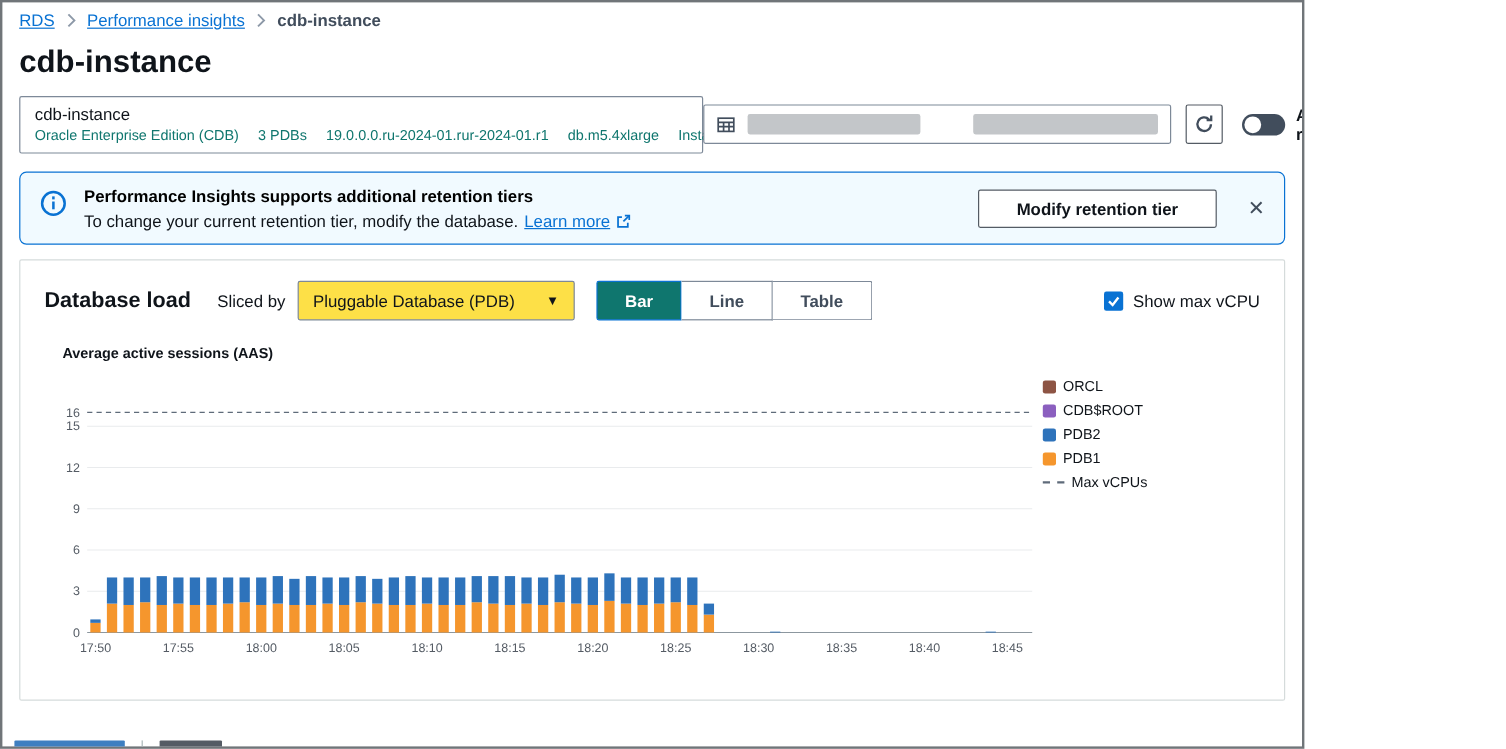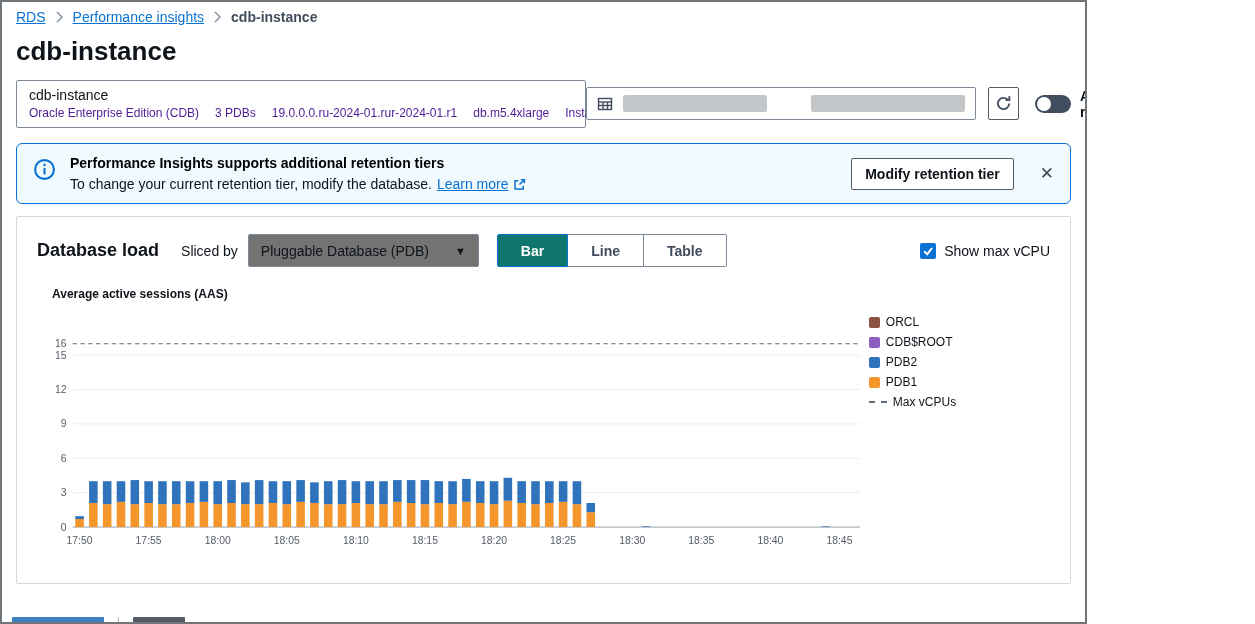--- a/index.html
+++ b/index.html
@@ -10,50 +10,50 @@
   .breadcrumb { display:flex; align-items:center; gap:9px; font-size:14px; }
   .breadcrumb .link { color:#0972d3; text-decoration:underline; cursor:pointer; }
   .crumb-current { color:#414d5c; font-weight:700; }
   .sep { display:flex; align-items:center; }
   .page-title { font-size:26px; font-weight:600; color:#0f141a; margin:11px 0 13px 0; }
 
   .controls-row { display:flex; justify-content:space-between; align-items:flex-start; padding:0 14px; }
   .instance-selector { width:570px; border:1px solid #7d8998; border-radius:2px; padding:6px 12px 7px 12px;
     display:flex; justify-content:space-between; align-items:center; background:#fff; cursor:pointer; }
   .sel-name { font-size:14px; color:#0f141a; }
-  .sel-details { display:flex; gap:16px; font-size:12px; color:#4c1d95; margin-top:3px; white-space:nowrap; }
+  .sel-details { display:flex; gap:16px; font-size:12px; color:#0f766e; margin-top:3px; white-space:nowrap; }
   .caret { font-size:11px; color:#0f141a; margin-left:10px; }
 
   .right-controls { display:flex; align-items:center; gap:12px; margin-top:7px; }
   .time-range { width:390px; height:33px; border:1px solid #7d8998; border-radius:2px; display:flex; align-items:center;
     gap:10px; padding:0 10px; background:#fff; cursor:text; }
   .redacted { height:17px; background:#c3c6c9; border-radius:2px; }
   .r1 { width:148px; } .r2 { width:158px; margin-left:34px; }
   .btn-icon { width:39px; height:33px; border:1px solid #545b64; border-radius:2px; background:#fff;
     display:flex; align-items:center; justify-content:center; cursor:pointer; }
   .autorefresh { display:flex; align-items:center; gap:9px; font-size:14px; color:#0f141a; margin-left:4px;font-weight:bold; }
   .toggle { width:36px; height:18px; background:#414d5c; border-radius:9px; position:relative; cursor:pointer; display:inline-block; flex:none; }
   .knob { position:absolute; left:2px; top:2px; width:14px; height:14px; border-radius:50%; background:#fff; }
   .gear { margin-left:8px; cursor:pointer; display:flex; align-items:center; }
 
   .banner { margin:15px 14px 12px 14px; border:1.5px solid #0972d3; border-radius:6px; background:#f1faff;
     display:flex; align-items:center; padding:11px 16px; gap:14px; }
   .banner-text { flex:1; }
   .banner-title { font-weight:700; font-size:14px; color:#000000; margin-bottom:5px; }
   .banner-body { font-size:14px; color:#0f141a; display:flex; align-items:center; gap:5px; }
   .banner-link { color:#0972d3; text-decoration:underline; cursor:pointer; }
-  .btn-secondary { background:#fff; border:1px solid #545b64; border-radius:2px; padding:7px 13px; font-weight:700;
+  .btn-secondary { background:#fff; border:1px solid #545b64; border-radius:2px; padding:7px 31px; font-weight:700;
     font-size:14px; color:#0f141a; cursor:pointer; white-space:nowrap; font-family:inherit; }
   .close-x { font-size:17px; color:#414d5c; margin-left:12px; cursor:pointer; line-height:1; }
 
   .card { margin:0 14px; border:1px solid #d5dbdb; border-radius:2px; background:#fff; }
   .card-header { display:flex; align-items:center; padding:17px 20px 6px 20px; }
   .card-title { font-size:18px; font-weight:700; color:#0f141a; margin-right:22px; }
   .sliced-label { font-size:14px; margin-right:10px; }
-  .select { height:33px; border:1px solid #7d8998; border-radius:2px; background:#737373; display:flex; align-items:center;
+  .select { height:33px; border:1px solid #7d8998; border-radius:2px; background:#fde047; display:flex; align-items:center;
     padding:0 12px; font-size:14px; cursor:pointer; margin-right:18px; }
   .select .caret { margin-left:26px; }
   .segmented { display:flex; }
   .seg { height:33px; padding:0 23px; border:1px solid #7d8998; background:#fff; font-weight:700; font-size:14px;
     color:#414d5c; display:flex; align-items:center; cursor:pointer; font-family:inherit; }
   .seg + .seg { border-left:none; }
   .seg.first { border-radius:2px 0 0 2px; } .seg.last { border-radius:0 2px 2px 0; }
   .seg.active { background:#0f766e; border-color:#0972d3; color:#fff; }
   .maxvcpu { margin-left:auto; display:flex; align-items:center; gap:8px; font-size:14px; }
   .checkbox { width:16px; height:16px; background:#0972d3; border-radius:2px; display:flex; align-items:center;

